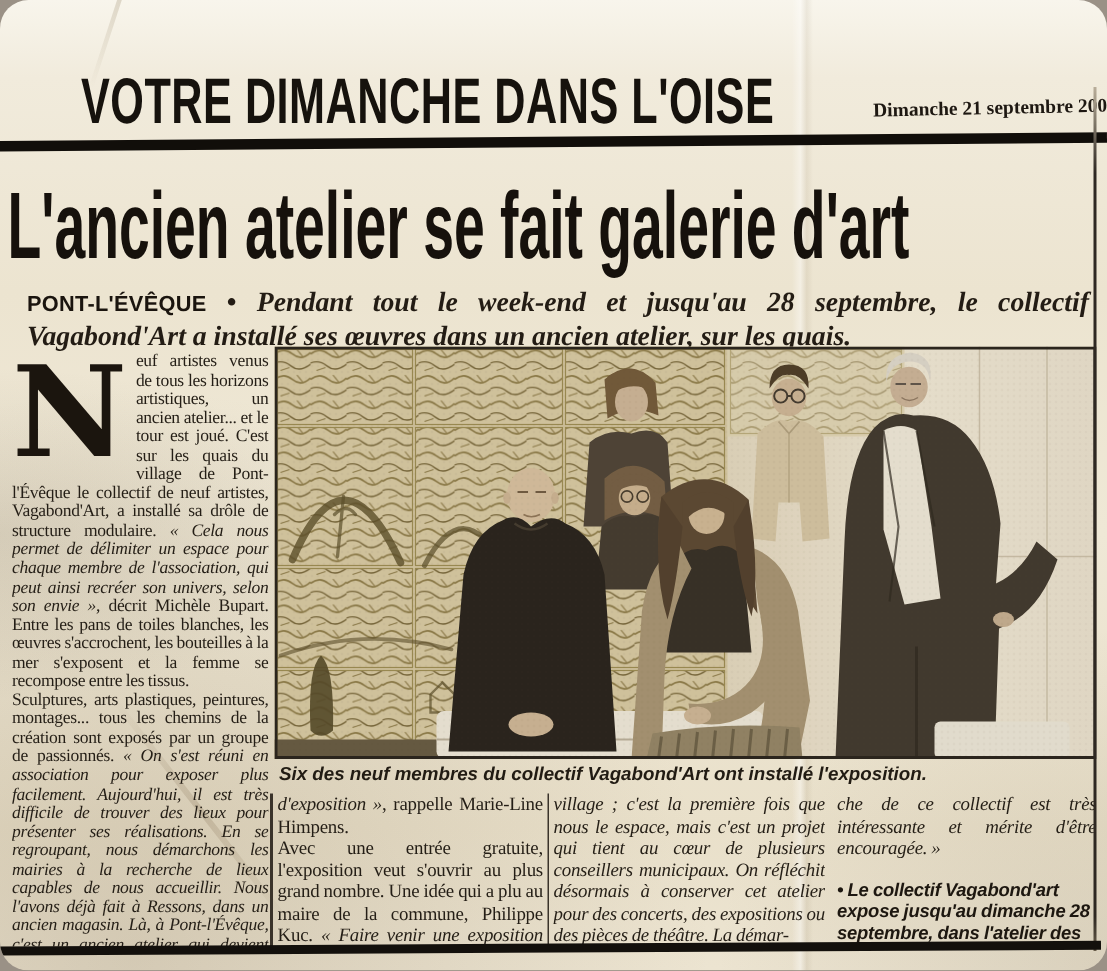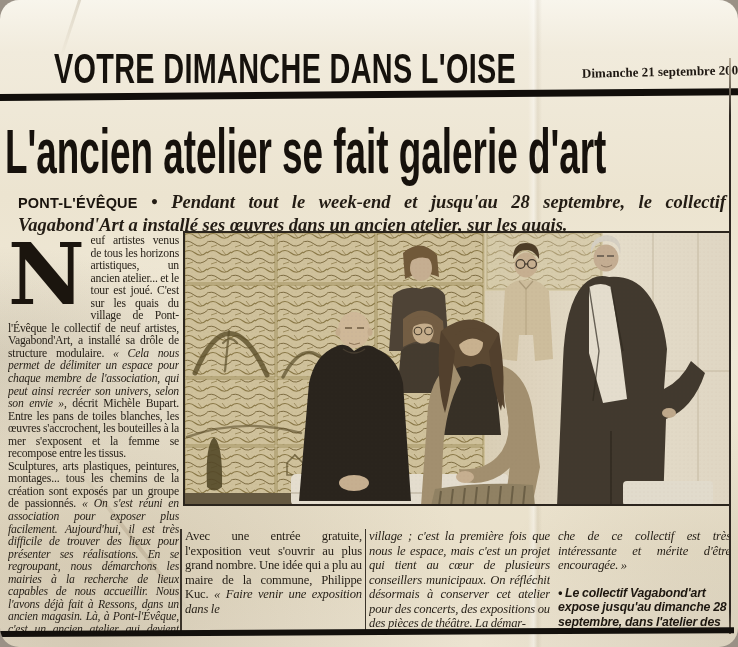--- a/index.html
+++ b/index.html
@@ -238,22 +238,24 @@
         <path d="M272,104 Q288,90 306,104 L306,116 Q288,98 272,118 Z" fill="#55432f"></path>
         <path d="M258,100 Q252,150 262,182 Q268,160 272,120 Z M316,102 Q324,150 318,180 Q310,158 306,120 Z" fill="#4c3b29"></path>
       </g>
 
       <rect width="548" height="275" fill="url(#dots)" opacity=".5"></rect>
       <rect width="548" height="275" fill="#a98f5e" opacity=".07"></rect>
       <rect x="1" y="1" width="546" height="273" fill="none" stroke="#2b251d" stroke-width="2"></rect>
     </svg>
   </figure>
 
+  <figcaption class="caption">Six des neuf membres du collectif Vagabond'Art ont installé l'exposition.</figcaption>
 
   <div class="bcol col2">
+    <p><span class="it">d'exposition »</span><span>, rappelle Marie-Line Himpens.</span></p>
     <p><span>Avec une entrée gratuite, l'exposition veut s'ouvrir au plus grand nombre. Une idée qui a plu au maire de la commune, Philippe Kuc. </span><span class="it">« Faire venir une exposition dans le</span></p>
   </div>
 
   <div class="bcol col3">
     <p><span class="it">village ; c'est la première fois que nous le espace, mais c'est un projet qui tient au cœur de plusieurs conseillers municipaux. On réfléchit désormais à conserver cet atelier pour des concerts, des expositions ou des pièces de théâtre. La démar-</span></p>
   </div>
 
   <div class="bcol col4">
     <p><span class="it">che de ce collectif est très intéressante et mérite d'être encouragée. »</span></p>
     <p class="note">• Le collectif Vagabond'art expose jusqu'au dimanche 28 septembre, dans l'atelier des quais, à Pont-l'Évêque. Entrée gratuite.</p>

